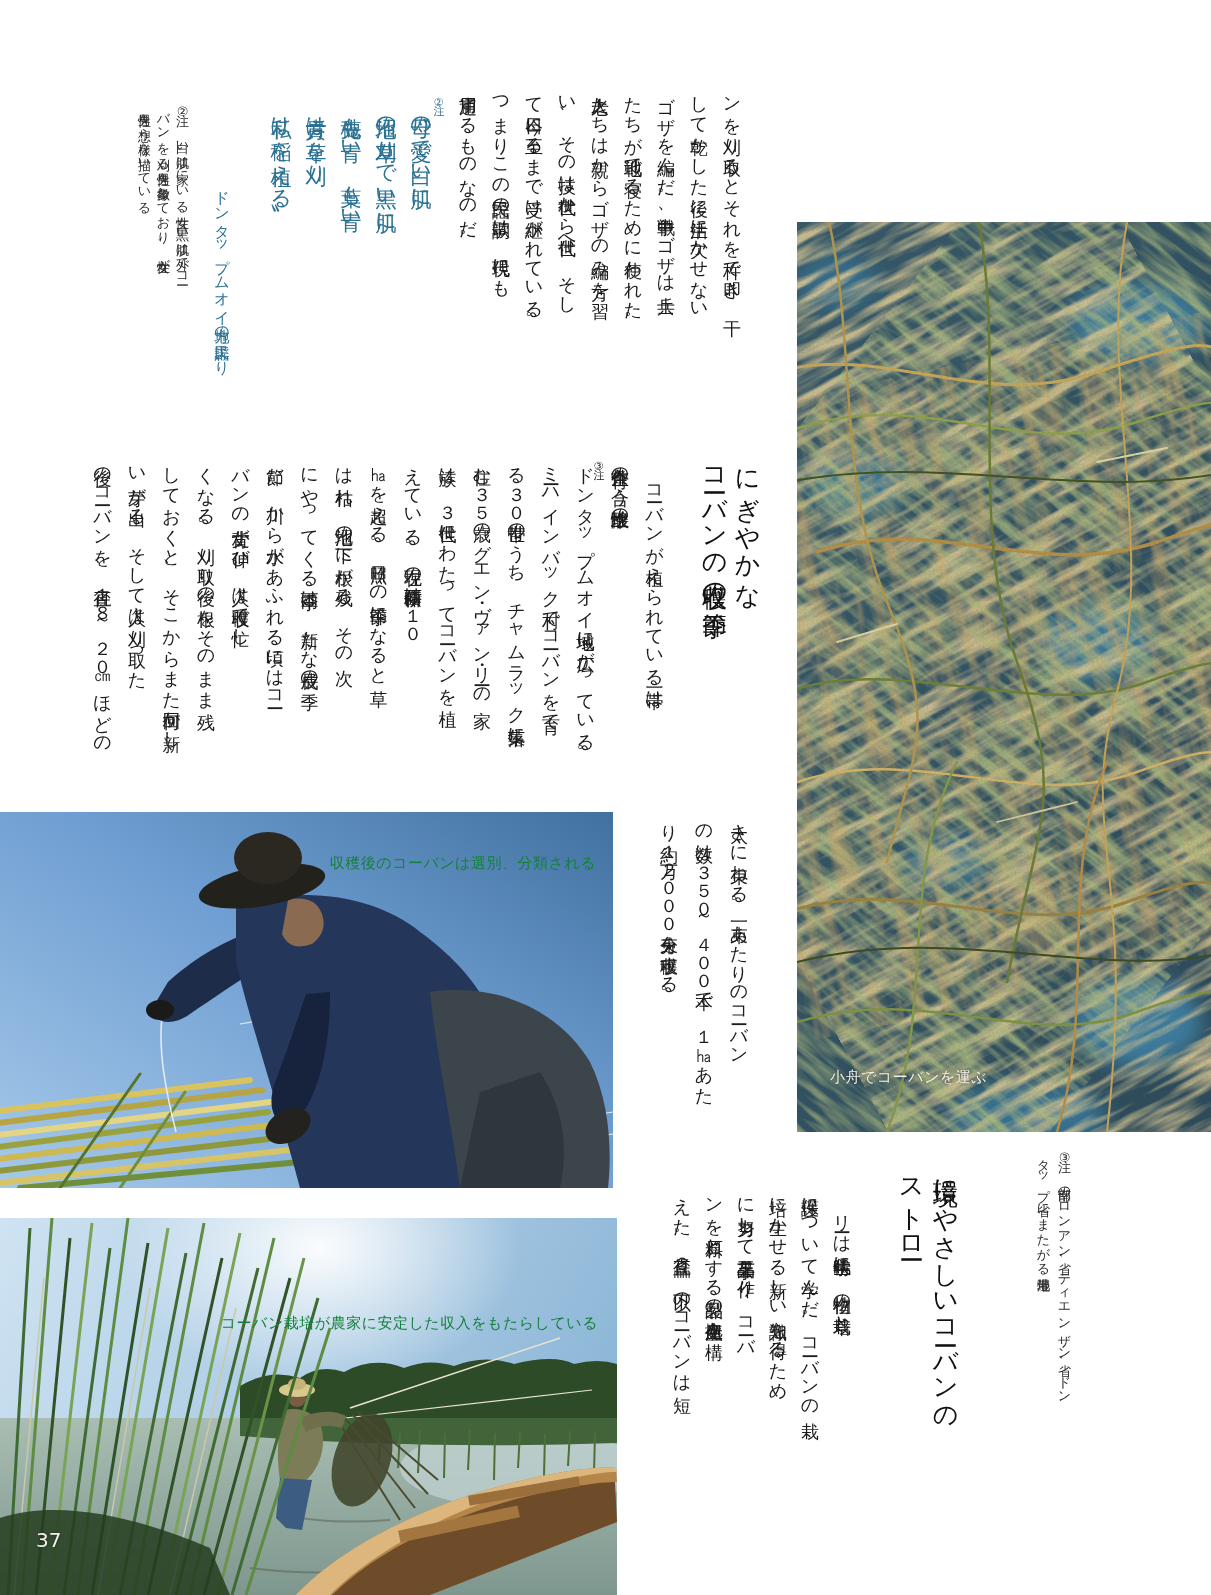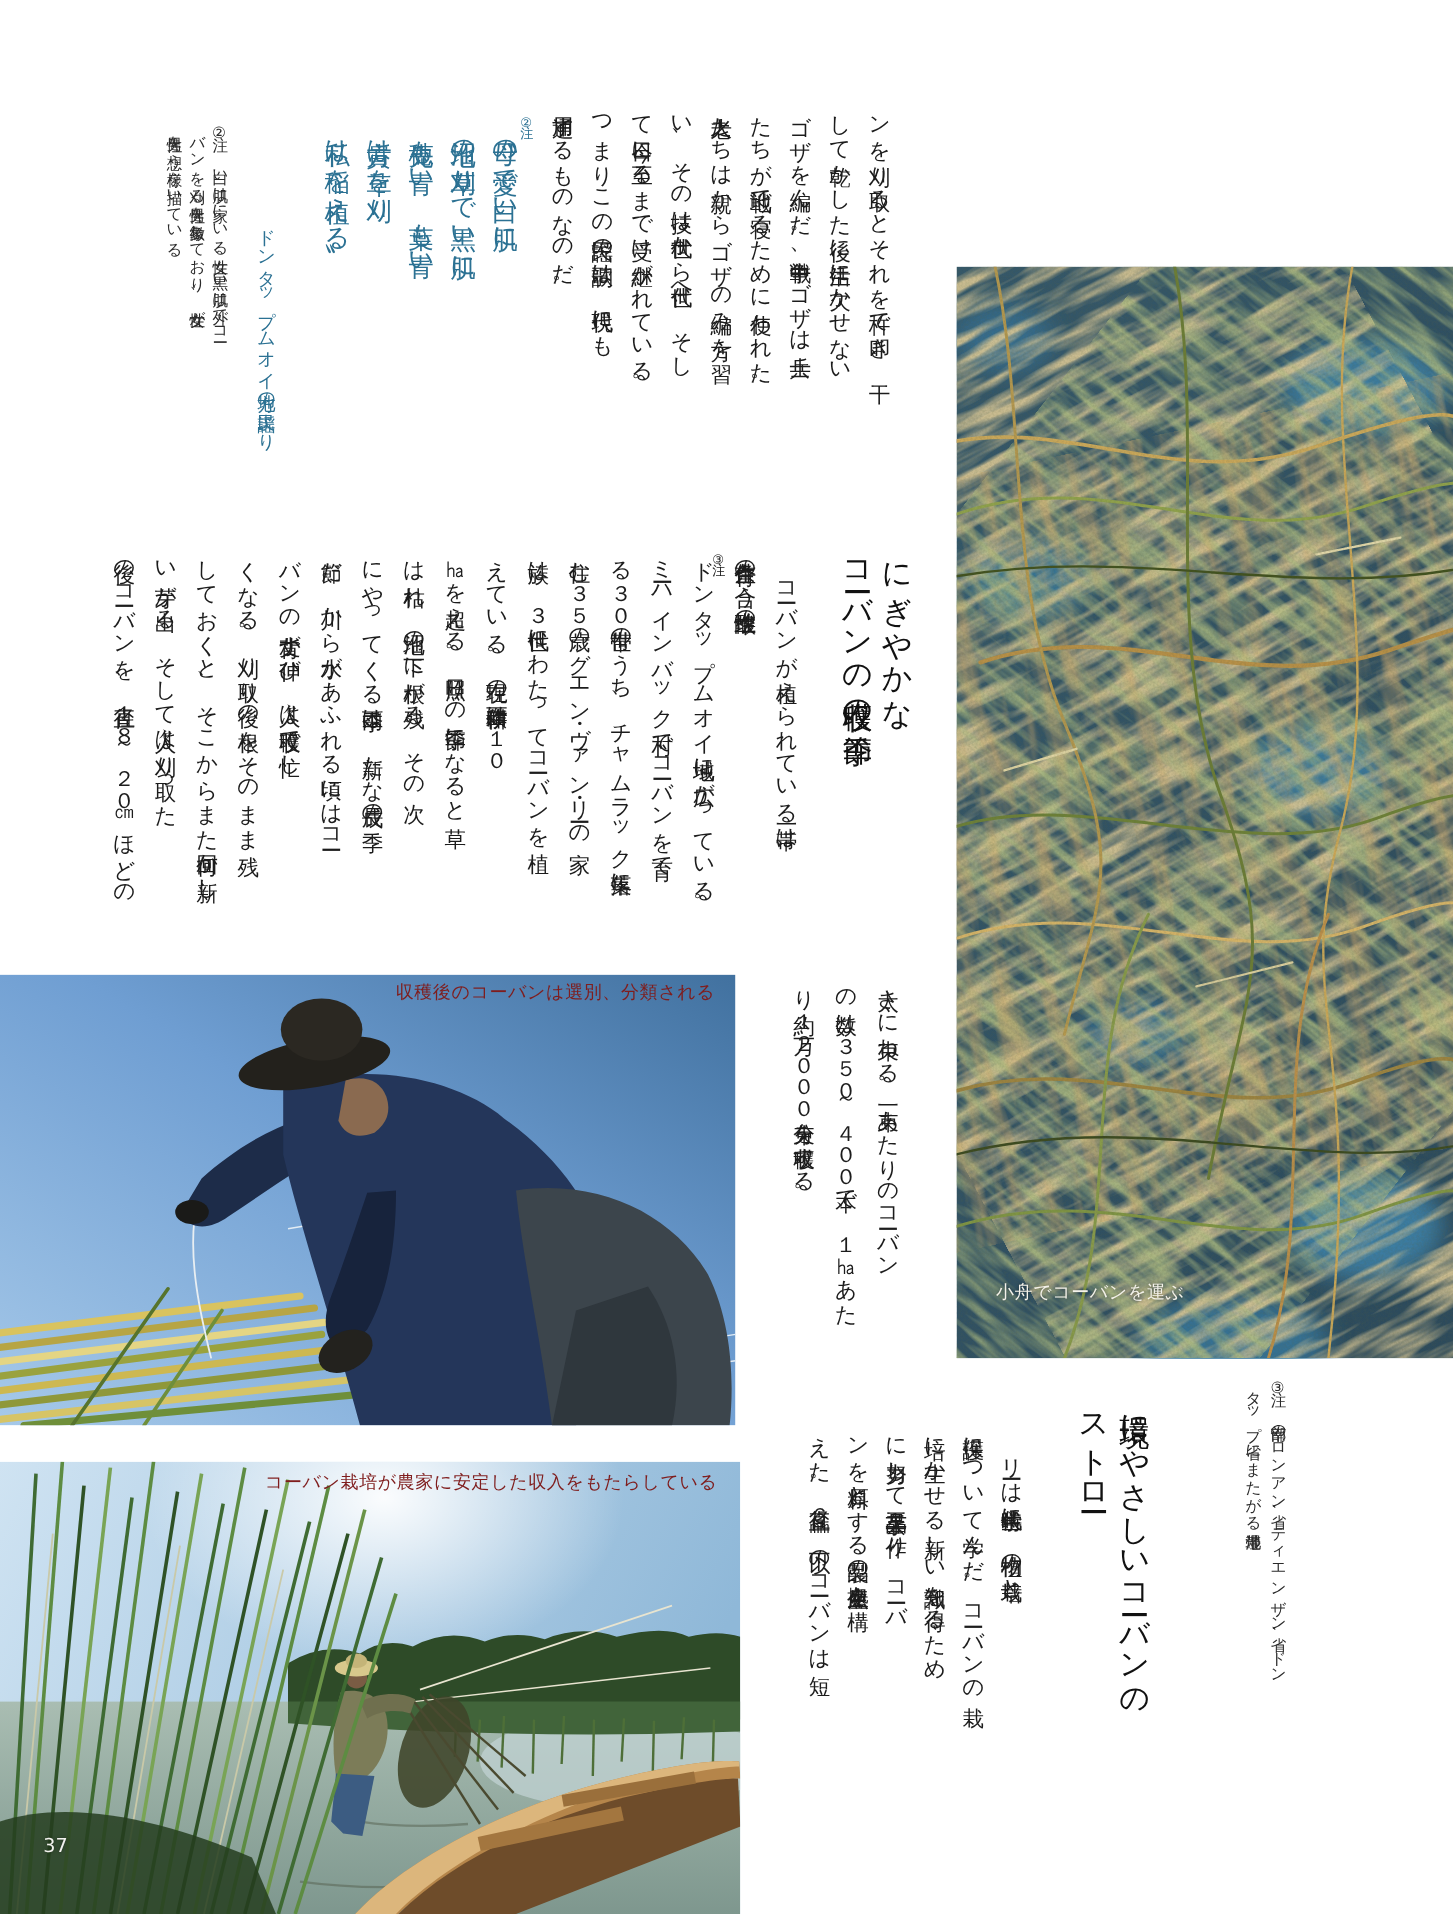--- a/index.html
+++ b/index.html
@@ -26,25 +26,25 @@
   .note-ref{position:absolute;writing-mode:vertical-rl;font-size:11px;}
   .note-ref.blue{color:#2b7193;}
   
   .photo{position:absolute;overflow:hidden;}
   .photo svg{display:block;}
   .ph1{left:797px;top:222px;width:414px;height:910px;}
   .ph2{left:0px;top:812px;width:613px;height:376px;}
   .ph3{left:0px;top:1218px;width:617px;height:377px;}
   .caption{position:absolute;font-size:15px;letter-spacing:.5px;}
   .cap-white{color:#f4f2ea;text-shadow:0 0 3px rgba(0,0,0,.45);}
-  .cap-dark{color:#7f1d1d;}
+  .cap-dark{color:#15803d;margin-top:36px;}
   .cap1{left:830px;top:1068px;}
   .cap2{left:200px;top:818px;width:396px;text-align:right;}
-  .cap3{left:178px;top:1226px;width:420px;text-align:right;}
-  .page-number{position:absolute;left:36px;top:1528px;font-size:16px;color:#f2f2ee;
+  .cap3{left:178px;top:1278px;width:420px;text-align:right;}
+  .page-number{position:absolute;left:36px;top:1528px;font-size:20px;color:#f2f2ee;
         text-shadow:0 0 3px rgba(0,0,0,.4);}
 </style>
 </head>
 <body>
 
 <div class="page">
 
   <div class="photo ph1">
     <svg width="414" height="910" viewBox="0 0 414 910">
       <defs>

